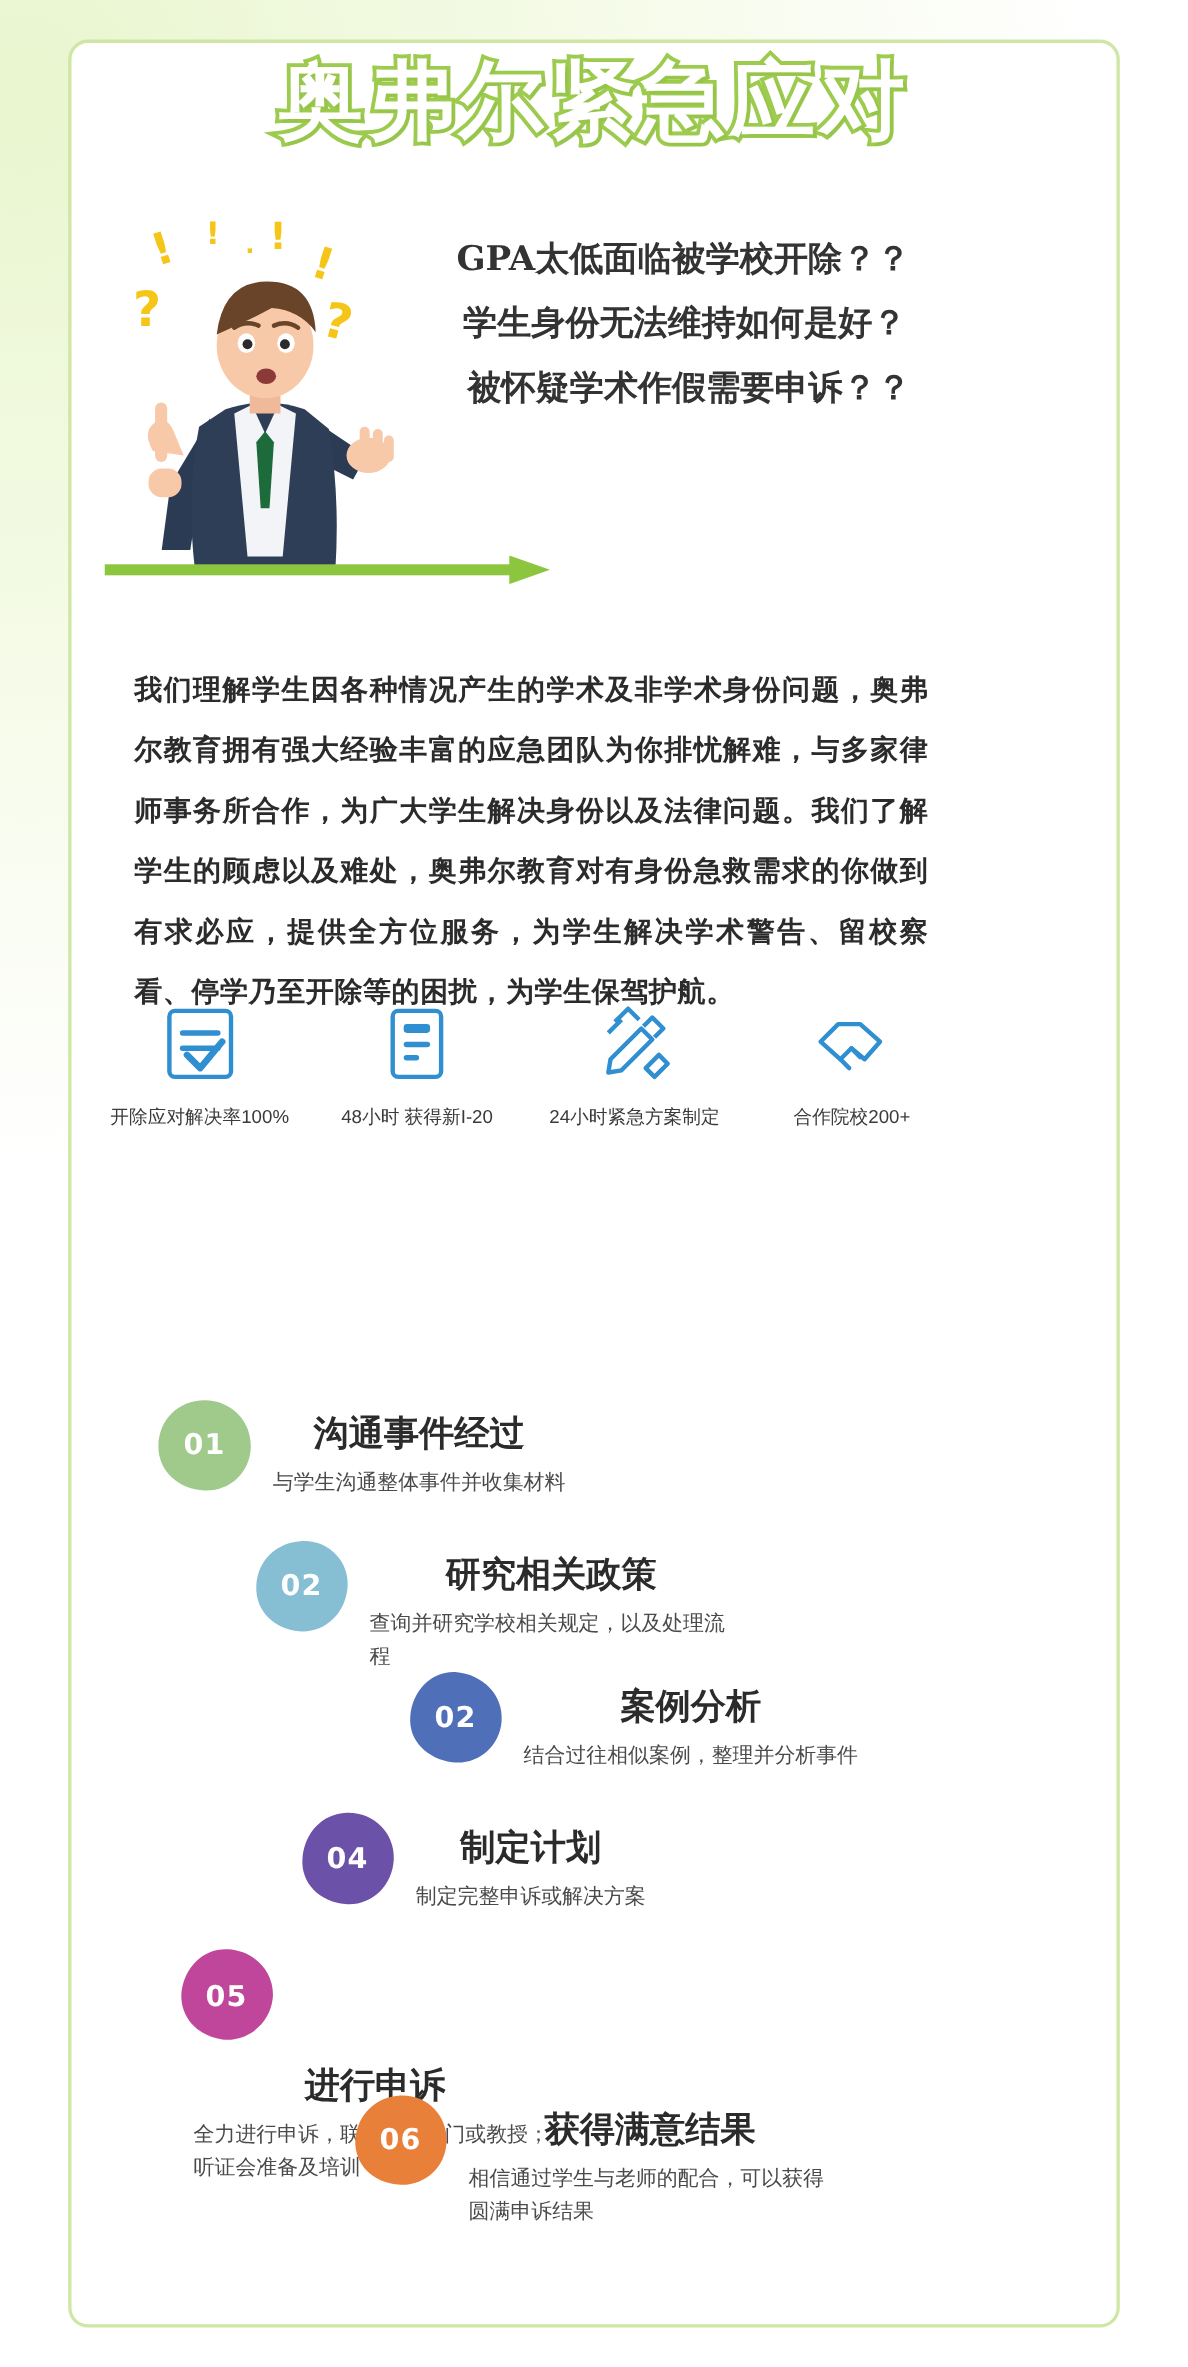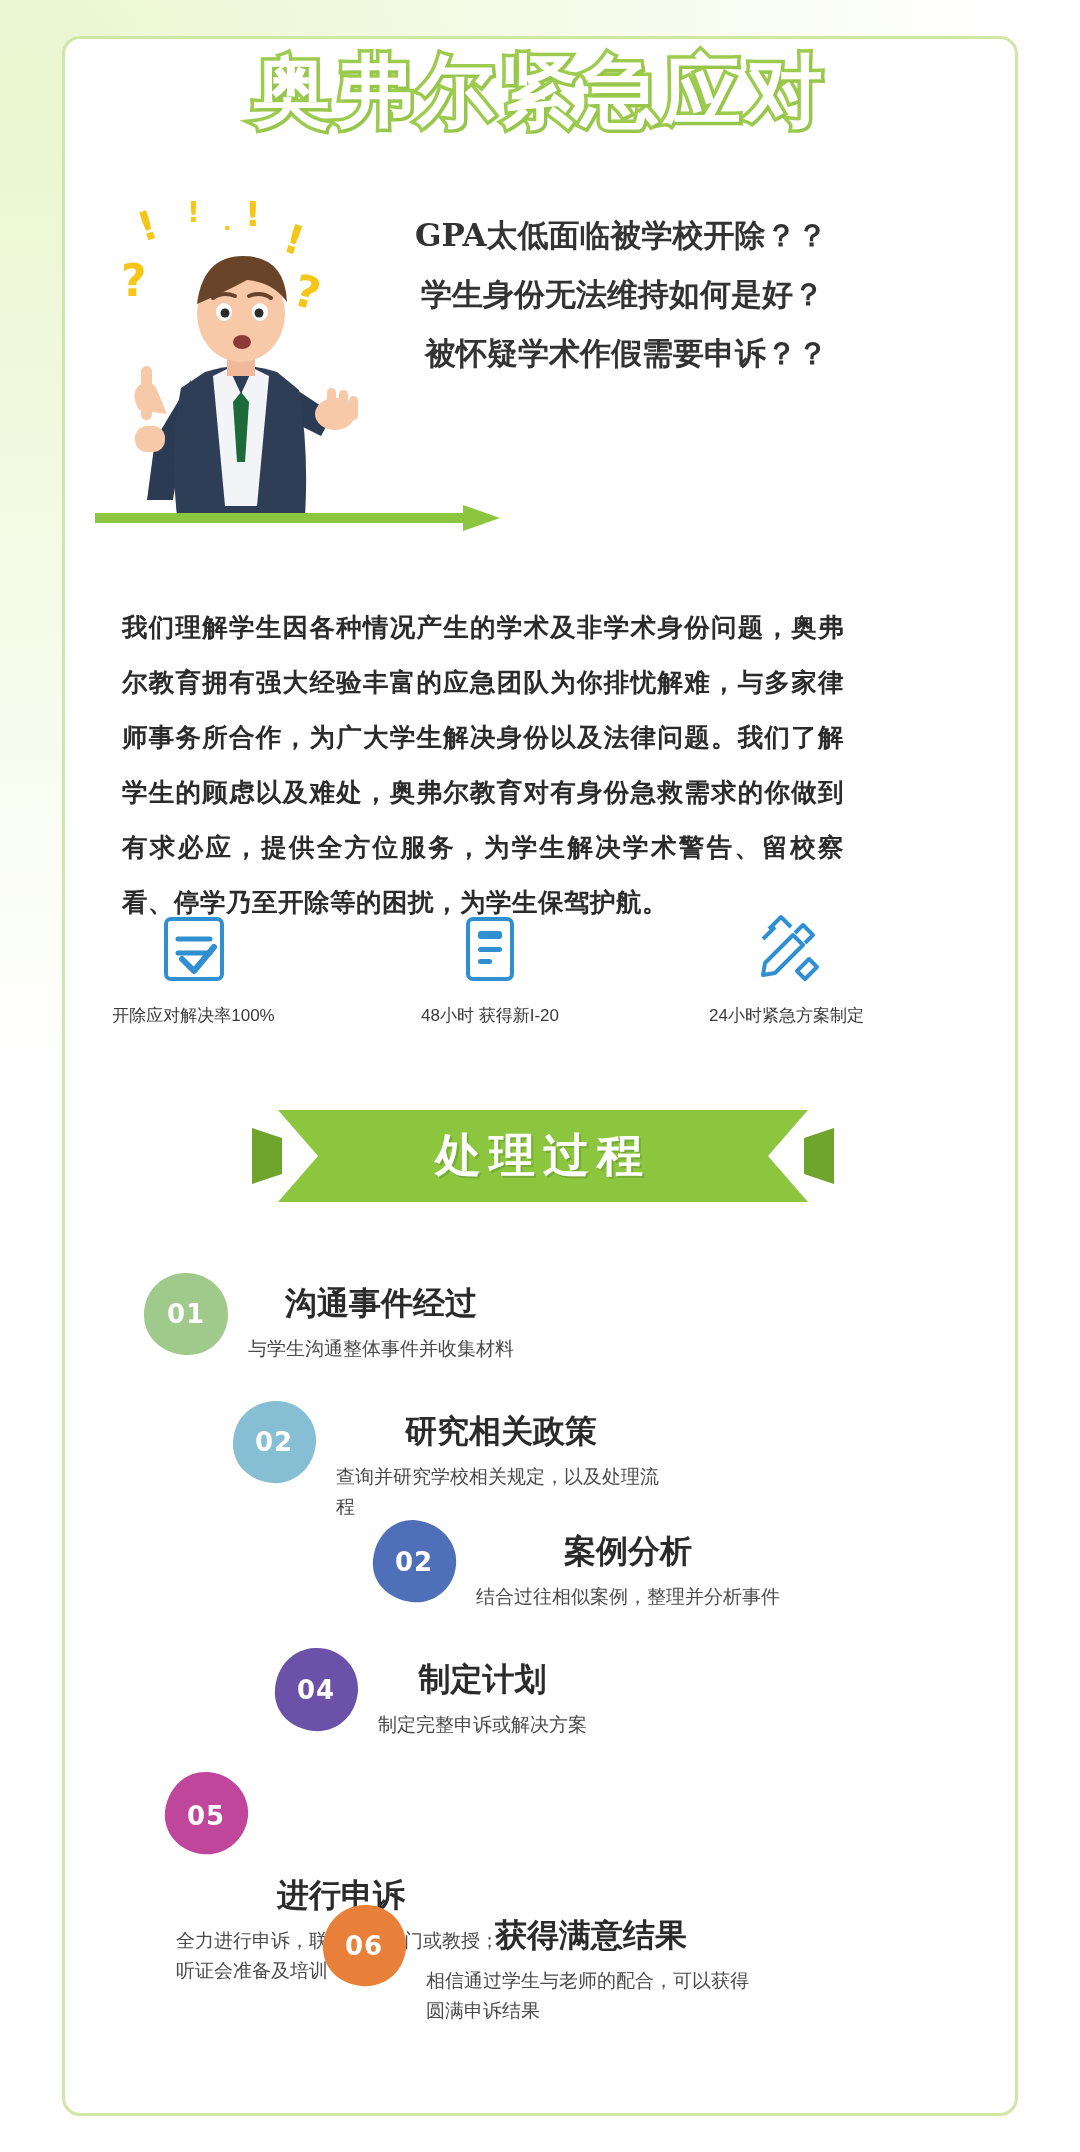--- a/index.html
+++ b/index.html
@@ -109,21 +109,21 @@
     font-size: 25.5px;
     line-height: 55px;
     color: #2b2b2b;
     text-align: justify;
     letter-spacing: .5px;
   }
 
   
   .features {
     position: absolute;
-    left: 95px;
+    left: 83px;
     top: 910px;
     width: 790px;
     display: flex;
     justify-content: space-between;
   }
   .feature {
     width: 197px;
     text-align: center;
   }
   .feature .ico {
@@ -341,28 +341,34 @@
             <path d="M44 20 L52 12 L62 22 L54 30"></path>
             <path d="M18 16 L30 4 L40 14"></path>
             <path d="M12 26 L24 14"></path>
             <path d="M58 46 L66 54 L54 66 L46 58 Z"></path>
           </g>
         </svg>
       </div>
       <div class="cap">24小时紧急方案制定</div>
     </div>
 
+    <div class="feature">
+      <div class="ico">
+        <svg viewBox="0 0 72 72" width="72" height="72" aria-hidden="true">
+          <g stroke="#2f8fd0" stroke-width="4" fill="none" stroke-linejoin="round" stroke-linecap="round">
+            <path d="M8 34 L24 18 L44 18 L62 34 L48 50 L36 40 L26 50 Z"></path>
+            <path d="M26 50 L34 58"></path>
+            <path d="M36 40 L44 48"></path>
+          </g>
+        </svg>
+      </div>
+      <div class="cap">合作院校200+</div>
+    </div>
   </div>
 
-  <div class="ribbon">
-    <div class="ribbon-tail-l"></div>
-    <div class="ribbon-tail-r"></div>
-    <div class="ribbon-body"></div>
-    <div class="ribbon-text">处理过程</div>
-  </div>
 
   <div class="steps">
 
     <div class="step" style="left:140px; top:0px;">
       <div class="blob">
         <svg viewBox="0 0 92 88" width="92" height="88" aria-hidden="true">
           <path d="M46 3 C70 3 89 22 88 46 C87 70 68 86 46 85 C23 84 4 68 4 45 C4 21 22 3 46 3 Z" fill="#8fbf78" opacity="0.85"></path>
         </svg>
         <span>01</span>
       </div>

